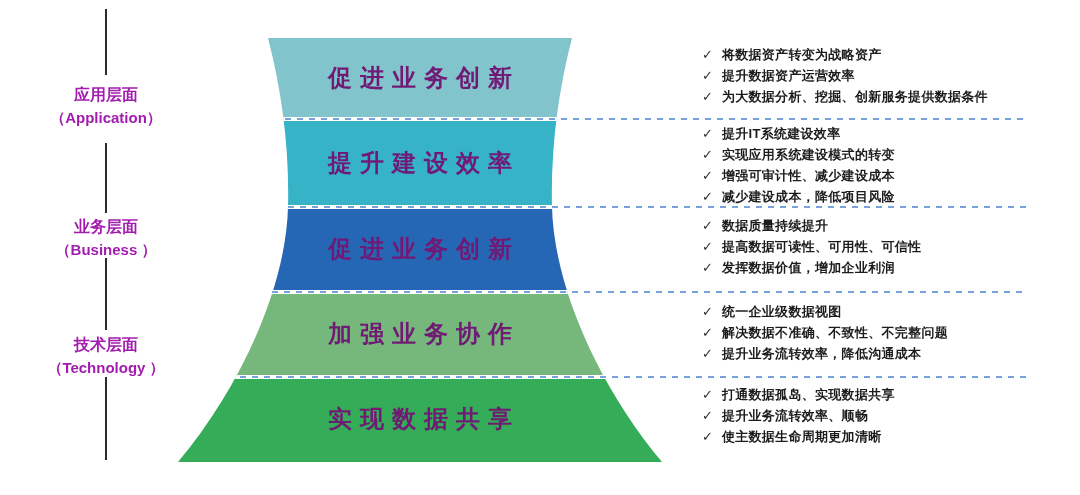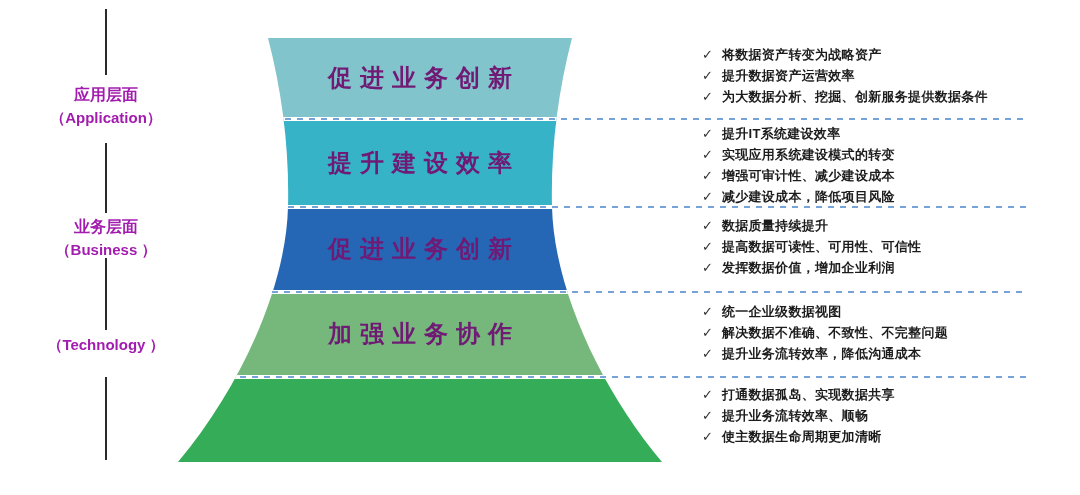--- a/index.html
+++ b/index.html
@@ -55,20 +55,21 @@
 
   <div class="layer-label app">
     <div class="zh">应用层面</div>
     <div class="en">（Application）</div>
   </div>
   <div class="layer-label bus">
     <div class="zh">业务层面</div>
     <div class="en">（Business ）</div>
   </div>
   <div class="layer-label tech">
+    <div class="zh">技术层面</div>
     <div class="en">（Technology ）</div>
   </div>
 
   <svg class="funnel-svg" width="1080" height="495" viewBox="0 0 1080 495">
     <defs>
       <clipPath id="vaseClip">
         <path d="M 268,38
                  Q 290,123 288,207
                  C 286,288 240,388 178,462
                  L 662,462
@@ -93,20 +94,21 @@
       <line x1="288" y1="207" x2="1028" y2="207" stroke="#76A3DA"></line>
       <line x1="272" y1="292" x2="1028" y2="292" stroke="#76A3DA"></line>
       <line x1="240" y1="377" x2="1028" y2="377" stroke="#76A3DA"></line>
     </g>
   </svg>
 
   <div class="band-title t1">促进业务创新</div>
   <div class="band-title t2">提升建设效率</div>
   <div class="band-title t3">促进业务创新</div>
   <div class="band-title t4">加强业务协作</div>
+  <div class="band-title t5">实现数据共享</div>
 
   <div class="benefit-group g1">
     <div class="benefit-item">
       <span class="check">✓</span>
       <span class="btext">将数据资产转变为战略资产</span>
     </div>
     <div class="benefit-item">
       <span class="check">✓</span>
       <span class="btext">提升数据资产运营效率</span>
     </div>

